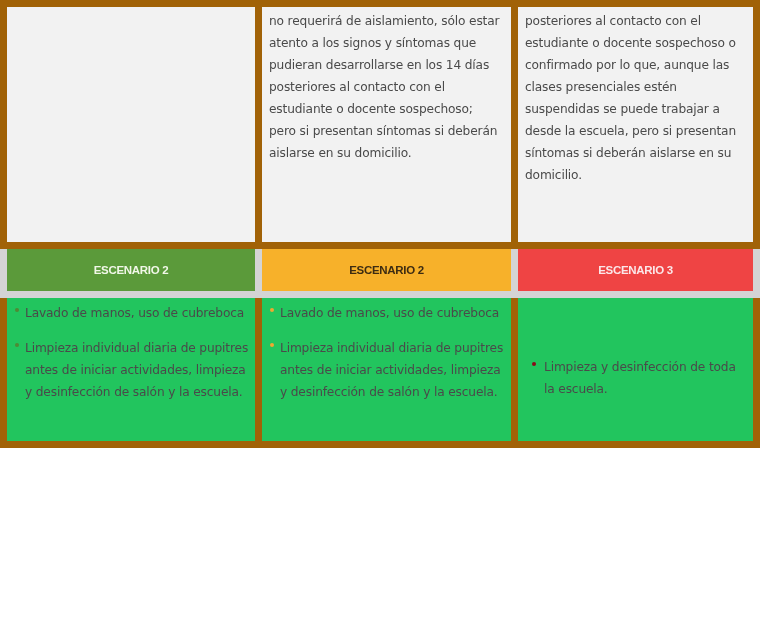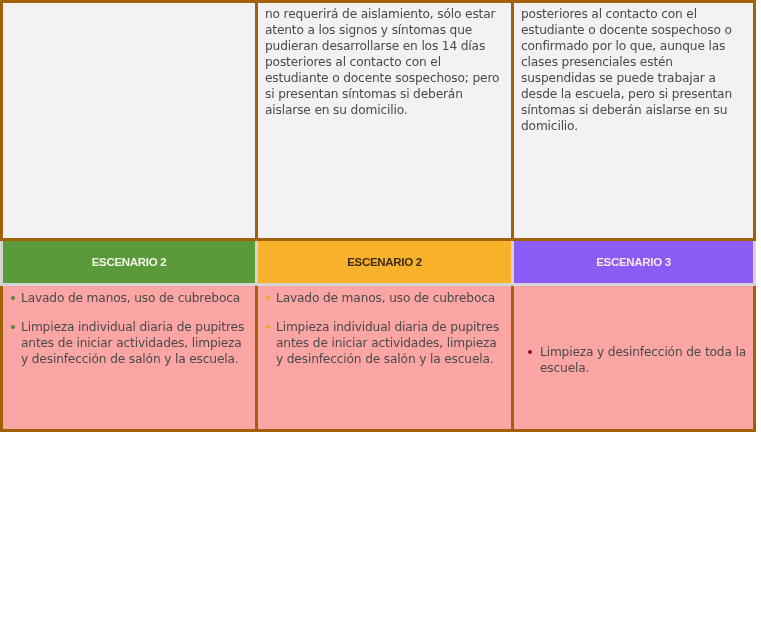--- a/index.html
+++ b/index.html
@@ -17,25 +17,25 @@
   }
   .table {
     position: absolute;
     left: 0;
     top: 0;
     width: 755px;
     border-collapse: collapse;
     table-layout: fixed;
   }
   .table td {
-    border: 3px solid #a16207;
+    border: 7px solid #a16207;
     vertical-align: top;
     padding: 0;
     font-size: 12.2px;
-    line-height: 16px;
+    line-height: 22px;
     letter-spacing: -0.15px;
   }
   .col1 { width: 255px; }
   .col2 { width: 256px; }
   .col3 { width: 242px; }
 
   .row-top td { height: 235px; background: #f2f2f2; }
   .row-top .txt { padding: 3px 8px 0 7px; }
 
   .row-head td {
@@ -43,23 +43,23 @@
     text-align: center;
     vertical-align: middle;
     font-family: "Liberation Sans", sans-serif;
     font-weight: bold;
     font-size: 11.5px;
     letter-spacing: -0.3px;
     border-color: #d4d4d4;
   }
   .h1 { background: #5b9a3a; color: #f1f7e8; }
   .h2 { background: #f7b12a; color: #3d2c12; }
-  .h3 { background: #8b5cf6; color: #fbe7e9; }
+  .h3 { background: #ef4444; color: #fbe7e9; }
 
-  .row-bullets td { height: 143px; background: #fca5a5; }
+  .row-bullets td { height: 143px; background: #22c55e; }
   .row-grey td { height: 121px; background: #f2f2f2; }
   .row-white td { height: 66px; background: #ffffff; }
 
   .bullet-list { list-style: none; margin: 0; padding: 4px 6px 0 6px; }
   .bullet-list li {
     position: relative;
     padding-left: 12px;
     margin-bottom: 13px;
   }
   .bullet-list li .dot {

